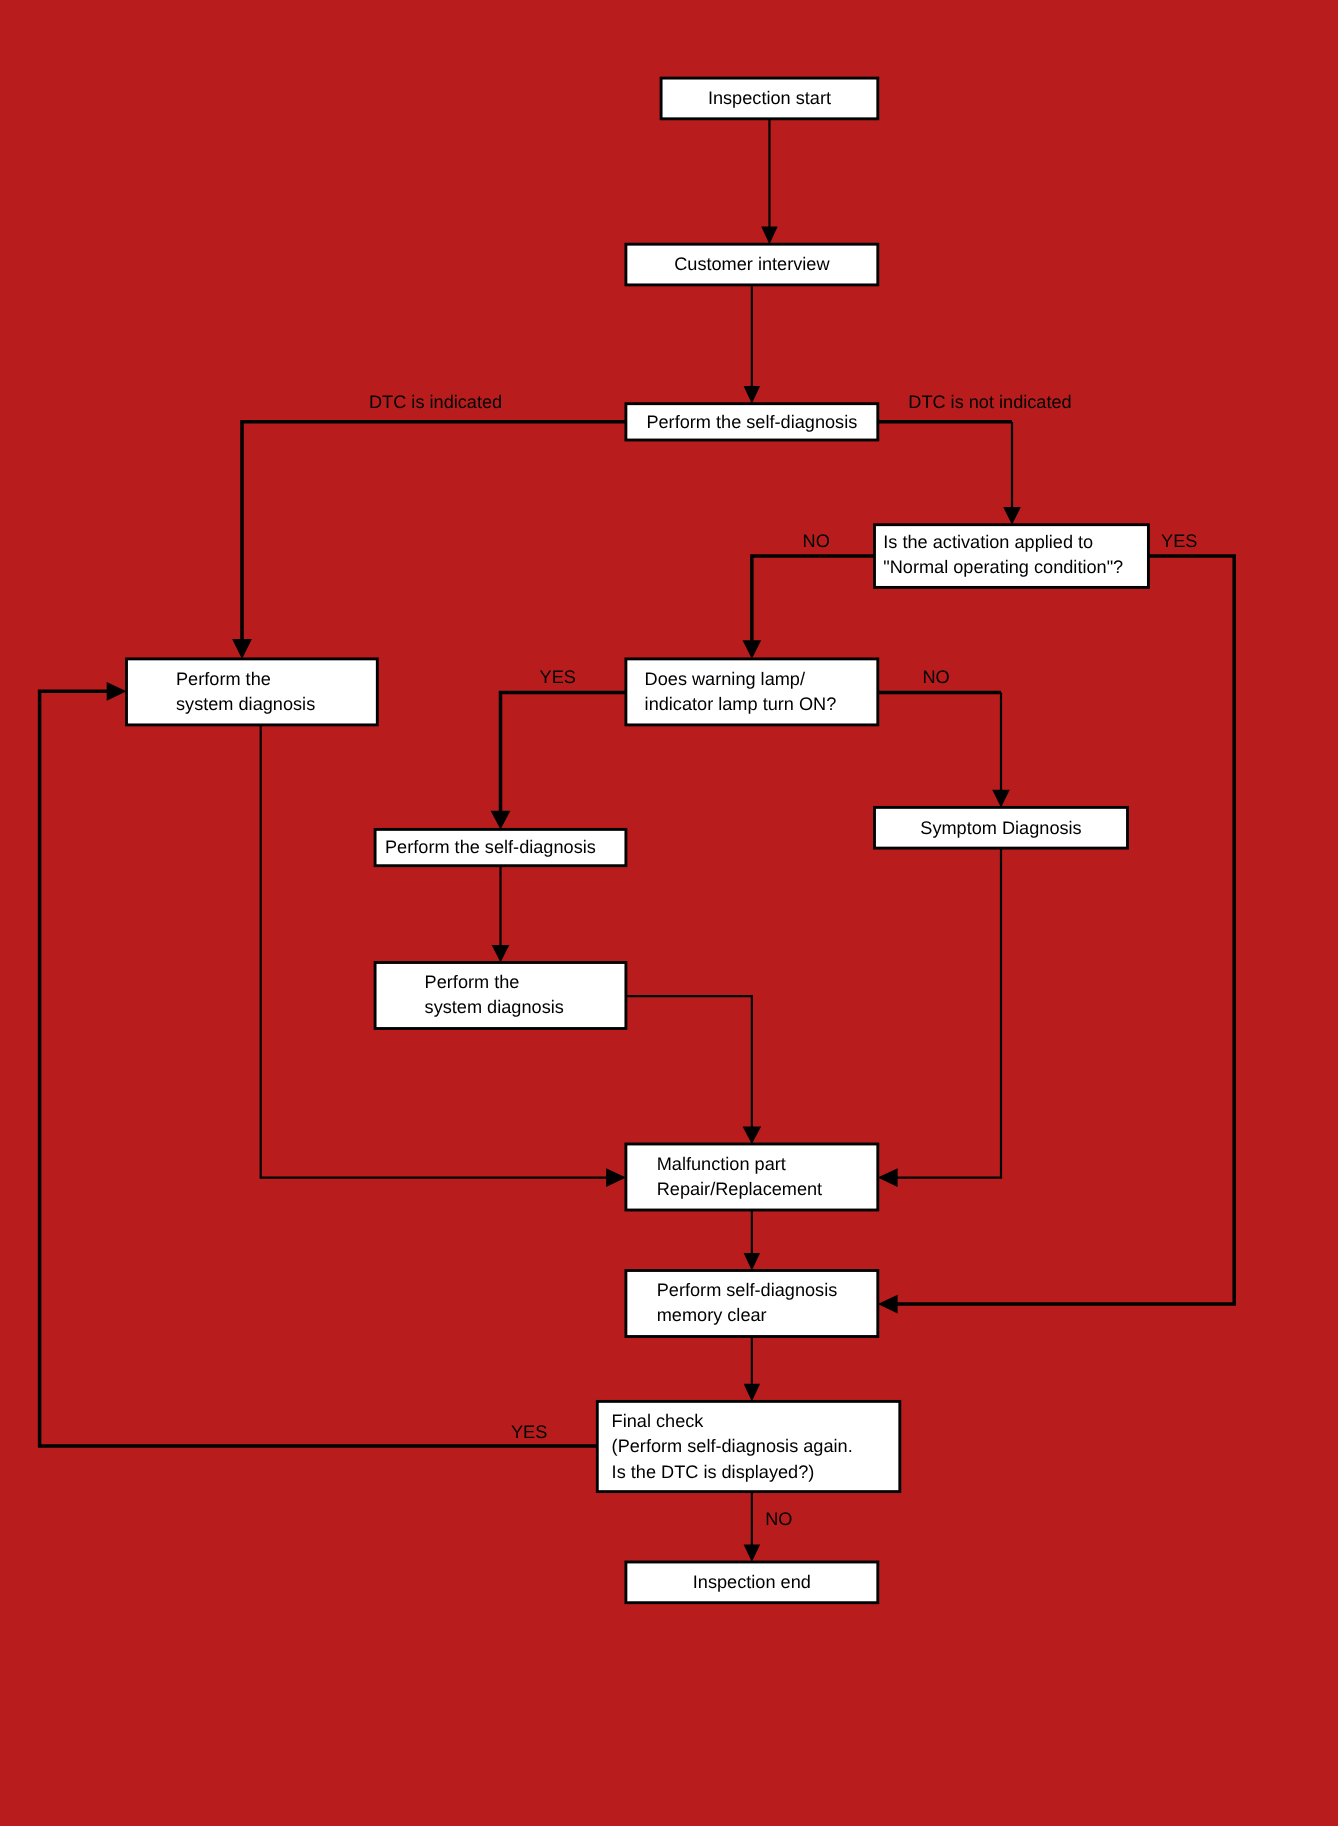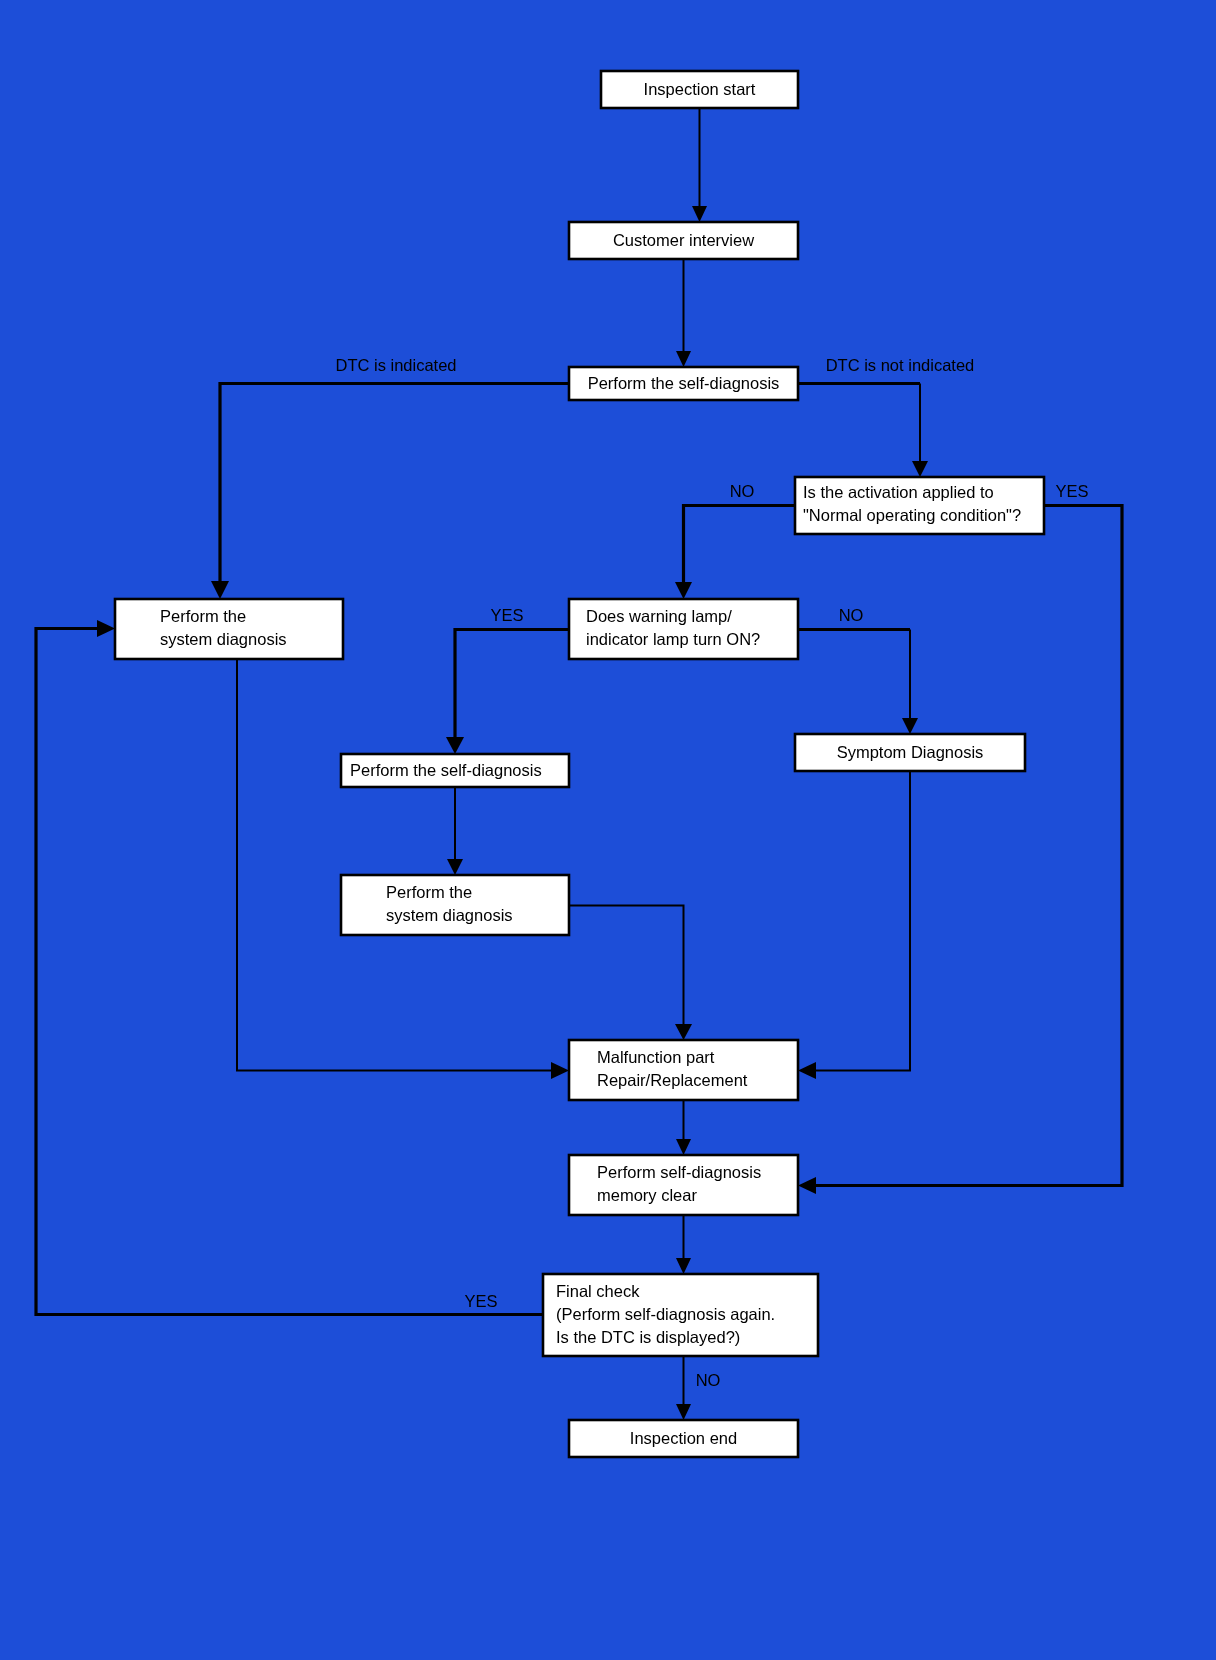--- a/index.html
+++ b/index.html
@@ -10,21 +10,21 @@
   body {
     width: 1216px;
     height: 1660px;
     font-family: "Liberation Sans", sans-serif;
     overflow: hidden;
   }
   #flowchart-root {
     position: relative;
     width: 1216px;
     height: 1660px;
-    background: #1d4ed8;
+    background: #b91c1c;
   }
   svg#diagram {
     position: absolute;
     left: 0;
     top: 0;
     width: 1216px;
     height: 1660px;
     display: block;
   }
   .node-rect {

